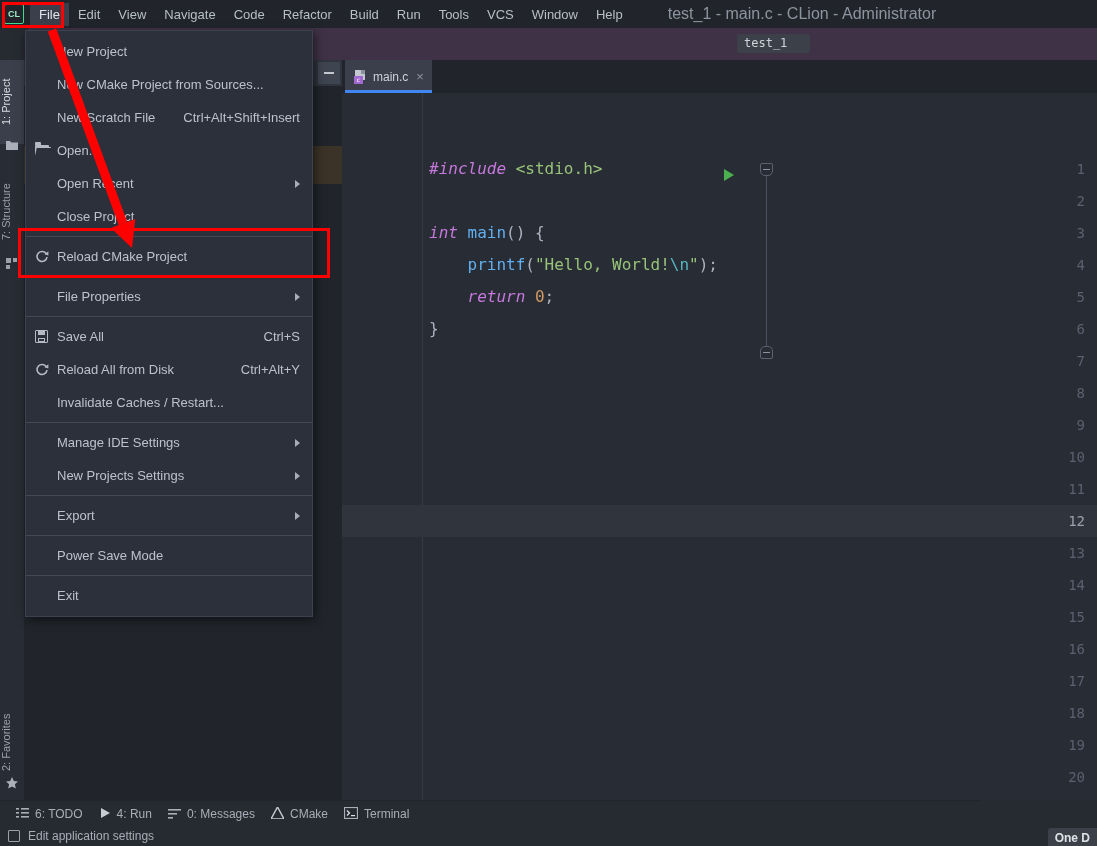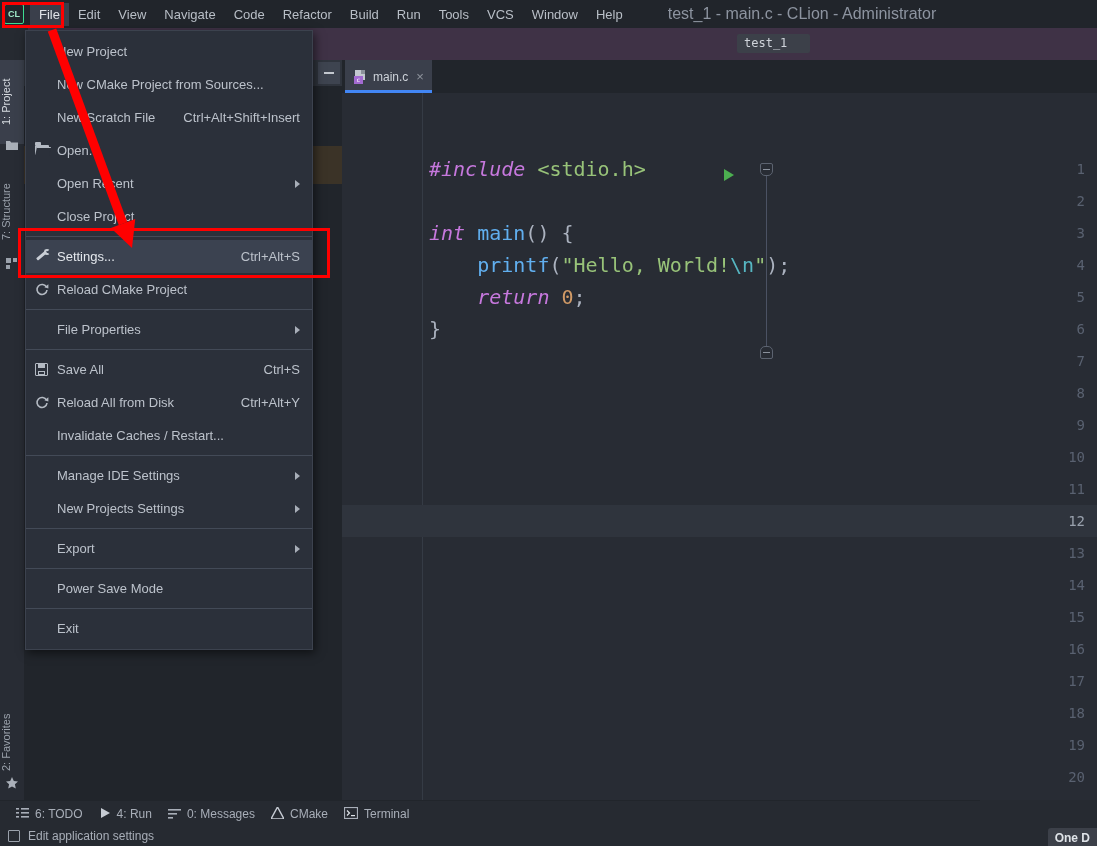--- a/index.html
+++ b/index.html
@@ -193,21 +193,21 @@
     position: absolute; right: 12px; width: 60px;
     text-align: right;
     font-family: "DejaVu Sans Mono", monospace;
     font-size: 14px; color: #596170;
     line-height: 32px;
   }
   .ln.cur { color: #99a1ad; }
   .codeline {
     position: absolute; left: 87px;
     font-family: "DejaVu Sans Mono", monospace;
-    font-size: 20px;
+    font-size: 16px;
     line-height: 32px;
     white-space: pre;
   }
   .k-inc { color: #c678dd; font-style: italic; }
   .k-hdr { color: #98c379; }
   .k-type { color: #c678dd; font-style: italic; }
   .k-fn { color: #61afef; }
   .k-plain { color: #abb2bf; }
   .k-str { color: #98c379; }
   .k-esc { color: #56b6c2; }
@@ -589,28 +589,20 @@
         <span class="mi-label">Open...</span>
       </div>
       <div class="mi">
         <span class="mi-label">Open Recent</span>
         <span class="mi-sub"></span>
       </div>
       <div class="mi">
         <span class="mi-label">Close Project</span>
       </div>
       <div class="msep"></div>
-      <div class="mi sel">
-        <span class="ico-wrench">
-          <span class="handle"></span>
-          <span class="head"></span>
-        </span>
-        <span class="mi-label">Settings...</span>
-        <span class="mi-accel">Ctrl+Alt+S</span>
-      </div>
       <div class="mi">
         <span class="mi-ico" style="left: 8px; top: 9px;"><svg width="14" height="14" viewBox="0 0 14 14">
             <path d="M11.5 5.2A5 5 0 1 0 12 8" fill="none" stroke="#b4bac3" stroke-width="1.6"></path>
             <polygon points="13.4,2.2 13.4,6.4 9.4,5.2" fill="#b4bac3"></polygon>
           </svg></span>
         <span class="mi-label">Reload CMake Project</span>
       </div>
       <div class="msep"></div>
       <div class="mi">
         <span class="mi-label">File Properties</span>

